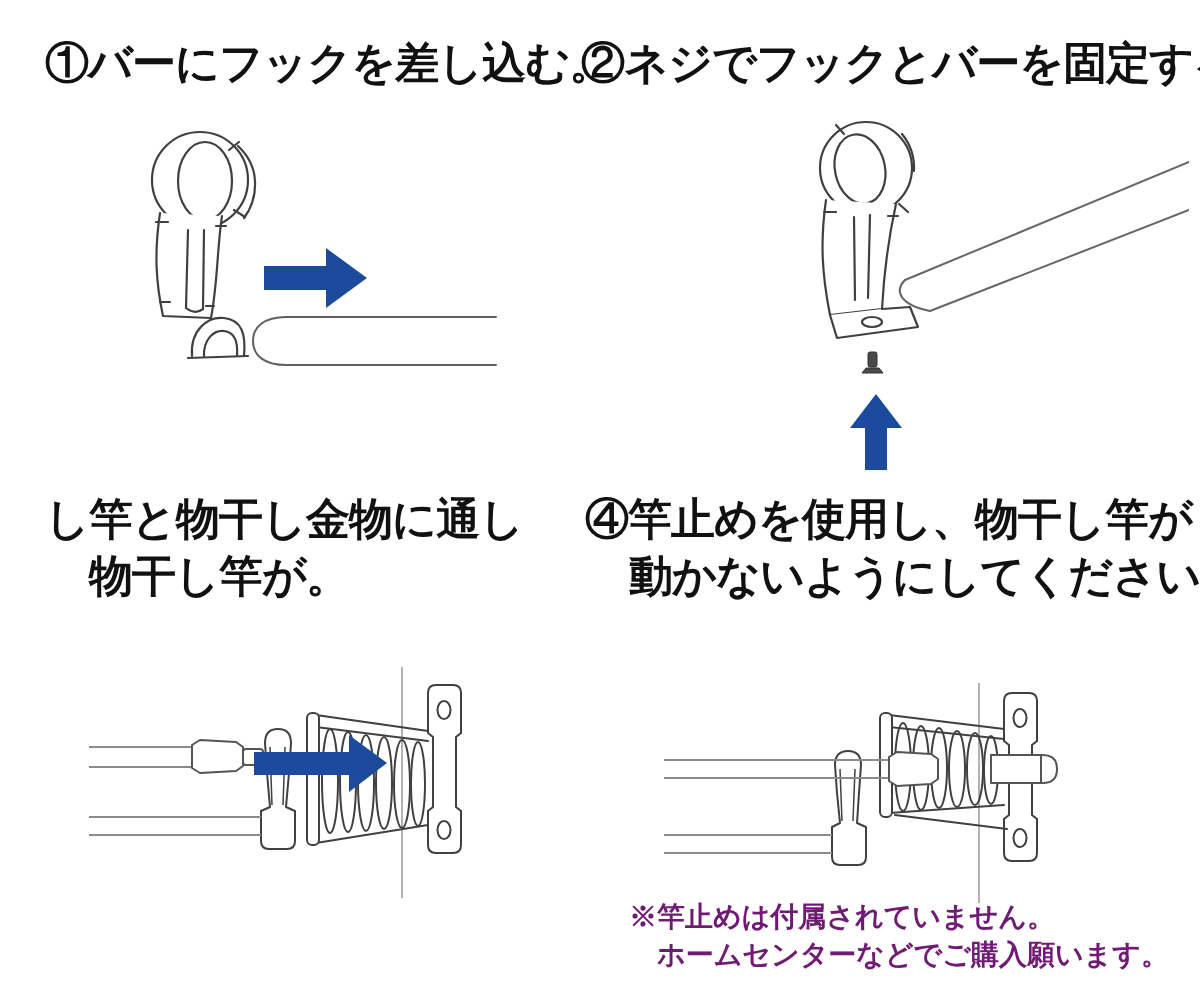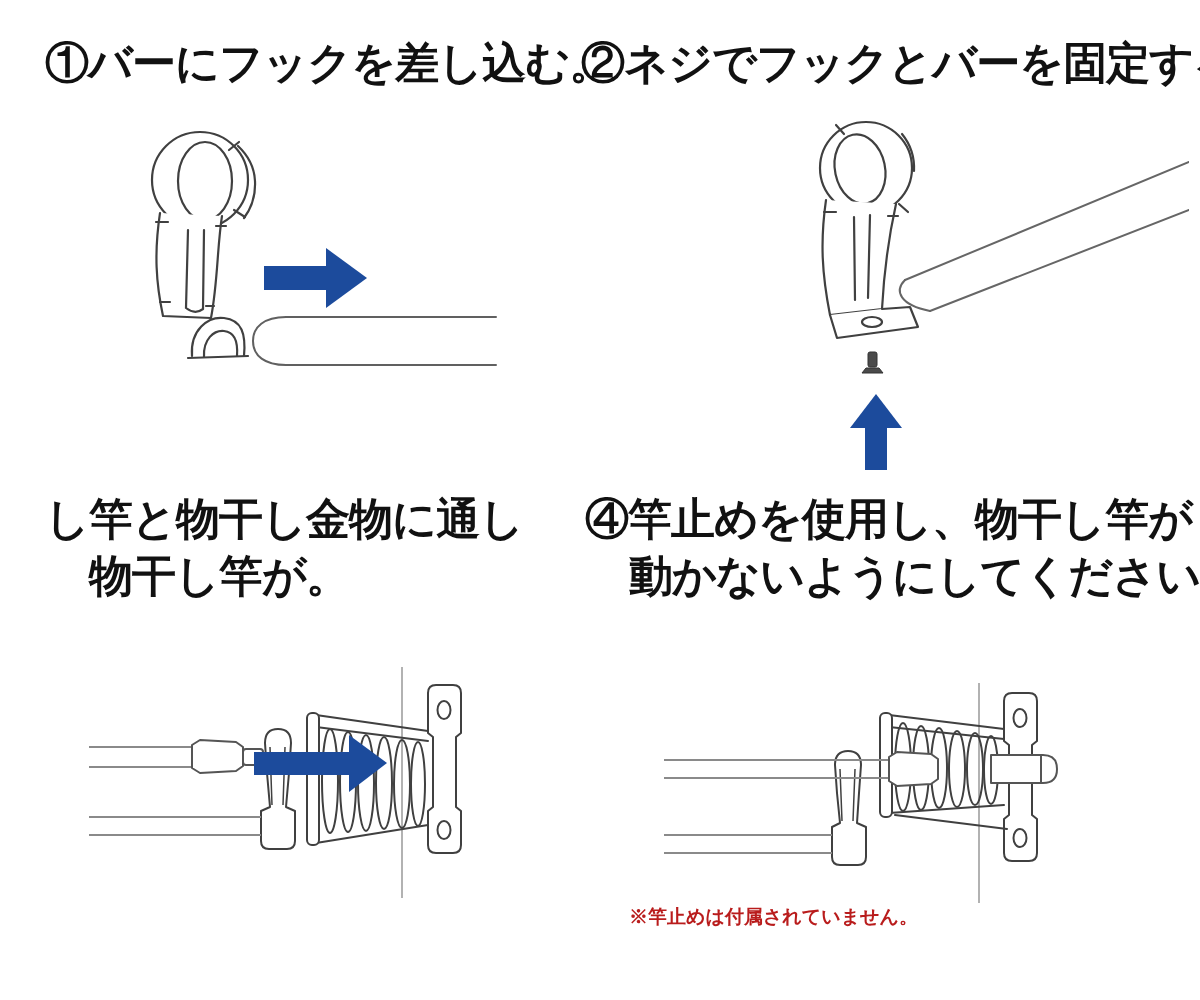--- a/index.html
+++ b/index.html
@@ -28,24 +28,24 @@
   #title3{left:36px;top:490px;}
   #title4{left:576px;top:490px;}
   .illustration{position:absolute;}
   #ill1{left:125px;top:118px;width:365px;height:272px;}
   #ill2{left:775px;top:112px;width:405px;height:358px;}
   #ill3{left:55px;top:655px;width:425px;height:250px;}
   #ill4{left:630px;top:665px;width:420px;height:245px;}
   .note{
     position:absolute;
     left:620px;top:898px;
-    font-size:19px;
+    font-size:28px;
     font-weight:700;
     line-height:38px;
-    color:#b91c1c;
+    color:#701a75;
     white-space:nowrap;
   }
   .note .note-line.indent{padding-left:1em;}
 </style>
 </head>
 <body>
 
 <div class="canvas">
 
   <div class="step-title" id="title1">
@@ -192,15 +192,16 @@
       <line x1="402" y1="90" x2="402" y2="118"></line>
     </g>
     <g stroke="#8a8a8a" stroke-width="2">
       <line x1="25" y1="170" x2="193" y2="170"></line>
       <line x1="25" y1="188" x2="193" y2="188"></line>
     </g>
   </svg>
 
   <div class="note">
     <div class="note-line">※竿止めは付属されていません。</div>
+    <div class="note-line indent">ホームセンターなどでご購入願います。</div>
   </div>
 
 </div>
 
 </body></html>

